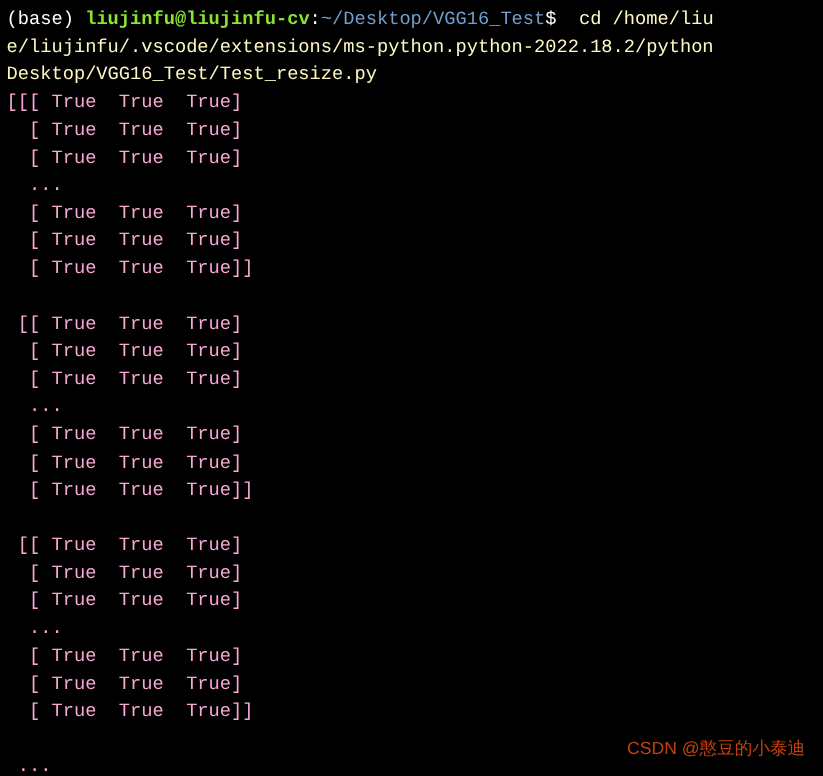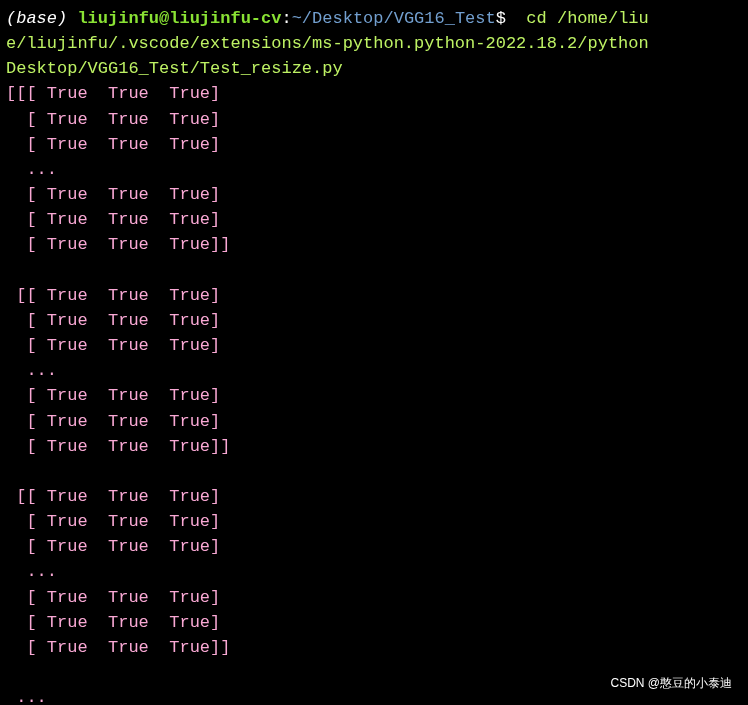--- a/index.html
+++ b/index.html
@@ -17,48 +17,47 @@
       height: 705px;
       overflow: hidden;
       position: relative;
       padding: 6px 0 0 6px;
     }
     .terminal {
       white-space: pre;
     }
     .prompt-env {
       color: #ffffff;
-      font-style: italic;
     }
     .prompt-user {
       color: #8ae234;
       font-weight: bold;
     }
     .prompt-colon {
       color: #ffffff;
     }
     .prompt-path {
       color: #729fcf;
       font-weight: normal;
     }
     .prompt-dollar {
       color: #ffffff;
     }
     .command {
-      color: #bef264;
+      color: #fef9c3;
     }
     .output {
       color: #f9a8d4;
     }
     .watermark {
       position: absolute;
       bottom: 12px;
       right: 16px;
-      color: #ffffff;
-      font-size: 12px;
+      color: #c2410c;
+      font-size: 16px;
       font-family: Arial, sans-serif;
     }
   </style>
 </head>
 <body>
 
 <div class="terminal"><span class="prompt-env">(base) </span><span class="prompt-user">liujinfu@liujinfu-cv</span><span class="prompt-colon">:</span><span class="prompt-path">~/Desktop/VGG16_Test</span><span class="prompt-dollar">$</span><span class="command">  cd /home/liu</span>
 <span class="command">e/liujinfu/.vscode/extensions/ms-python.python-2022.18.2/python</span>
 <span class="command">Desktop/VGG16_Test/Test_resize.py</span>
 <span class="output">[[[ True  True  True]</span>

